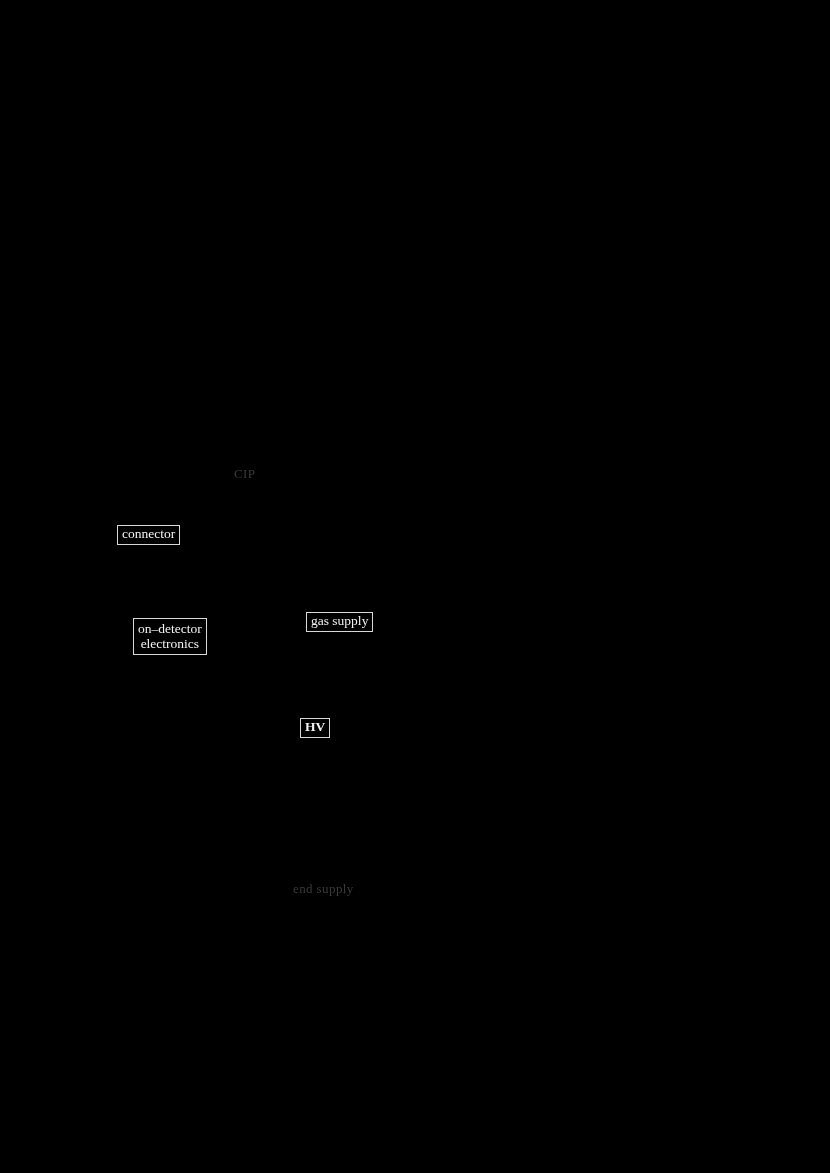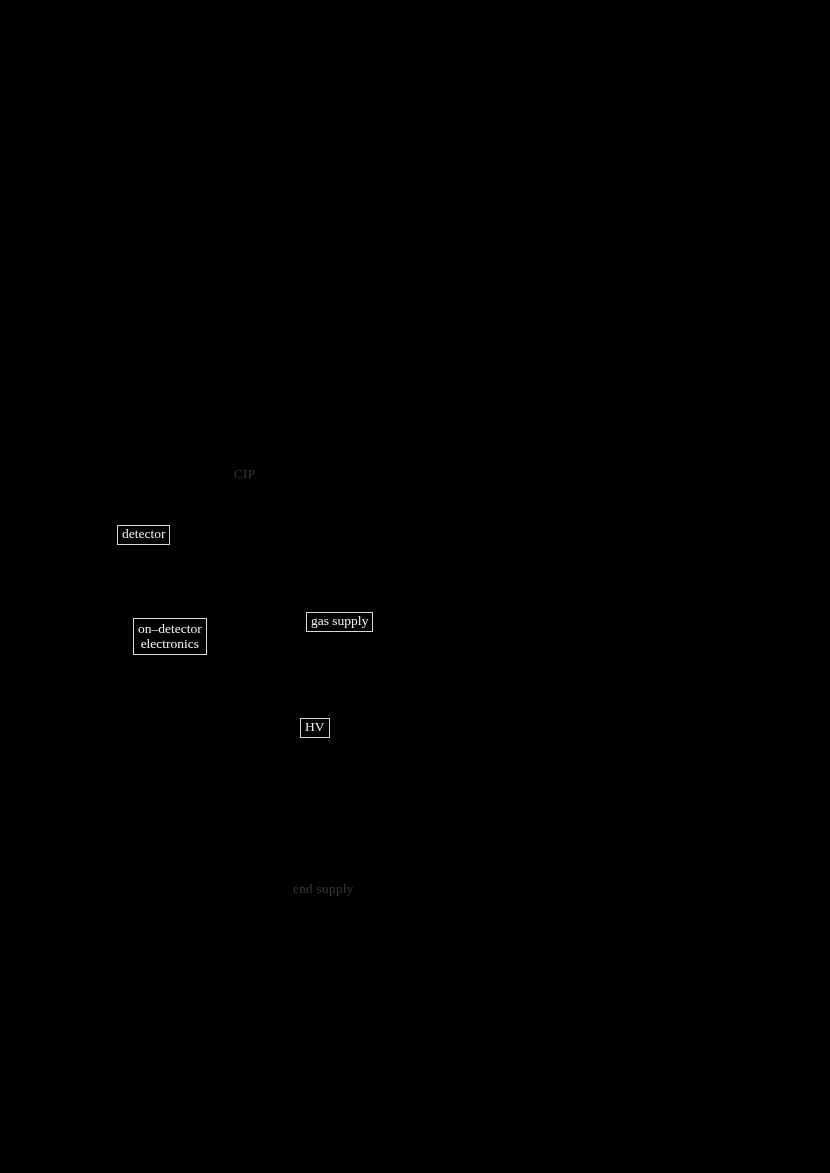--- a/index.html
+++ b/index.html
@@ -51,26 +51,26 @@
     display: block;
   }
 </style>
 </head>
 <body>
 
 <div id="figure">
 
   <div class="label plain" style="left:234px; top:439px;">CIP</div>
 
-  <div class="label boxed" style="left:117px; top:497px;">detector</div>
+  <div class="label boxed" style="left:117px; top:497px;">connector</div>
 
   <div class="label boxed" style="left:306px; top:584px;">gas supply</div>
 
   <div class="label boxed two-line" style="left:133px; top:590px;text-align:center;">
     <span class="line">on–detector</span>
     <span class="line">electronics</span>
   </div>
 
-  <div class="label boxed" style="left:300px; top:690px;">HV</div>
+  <div class="label boxed" style="left:300px; top:690px;font-weight:bold;">HV</div>
 
   <div class="label plain" style="left:293px; top:854px;">end supply</div>
 
 </div>
 
 </body></html>

